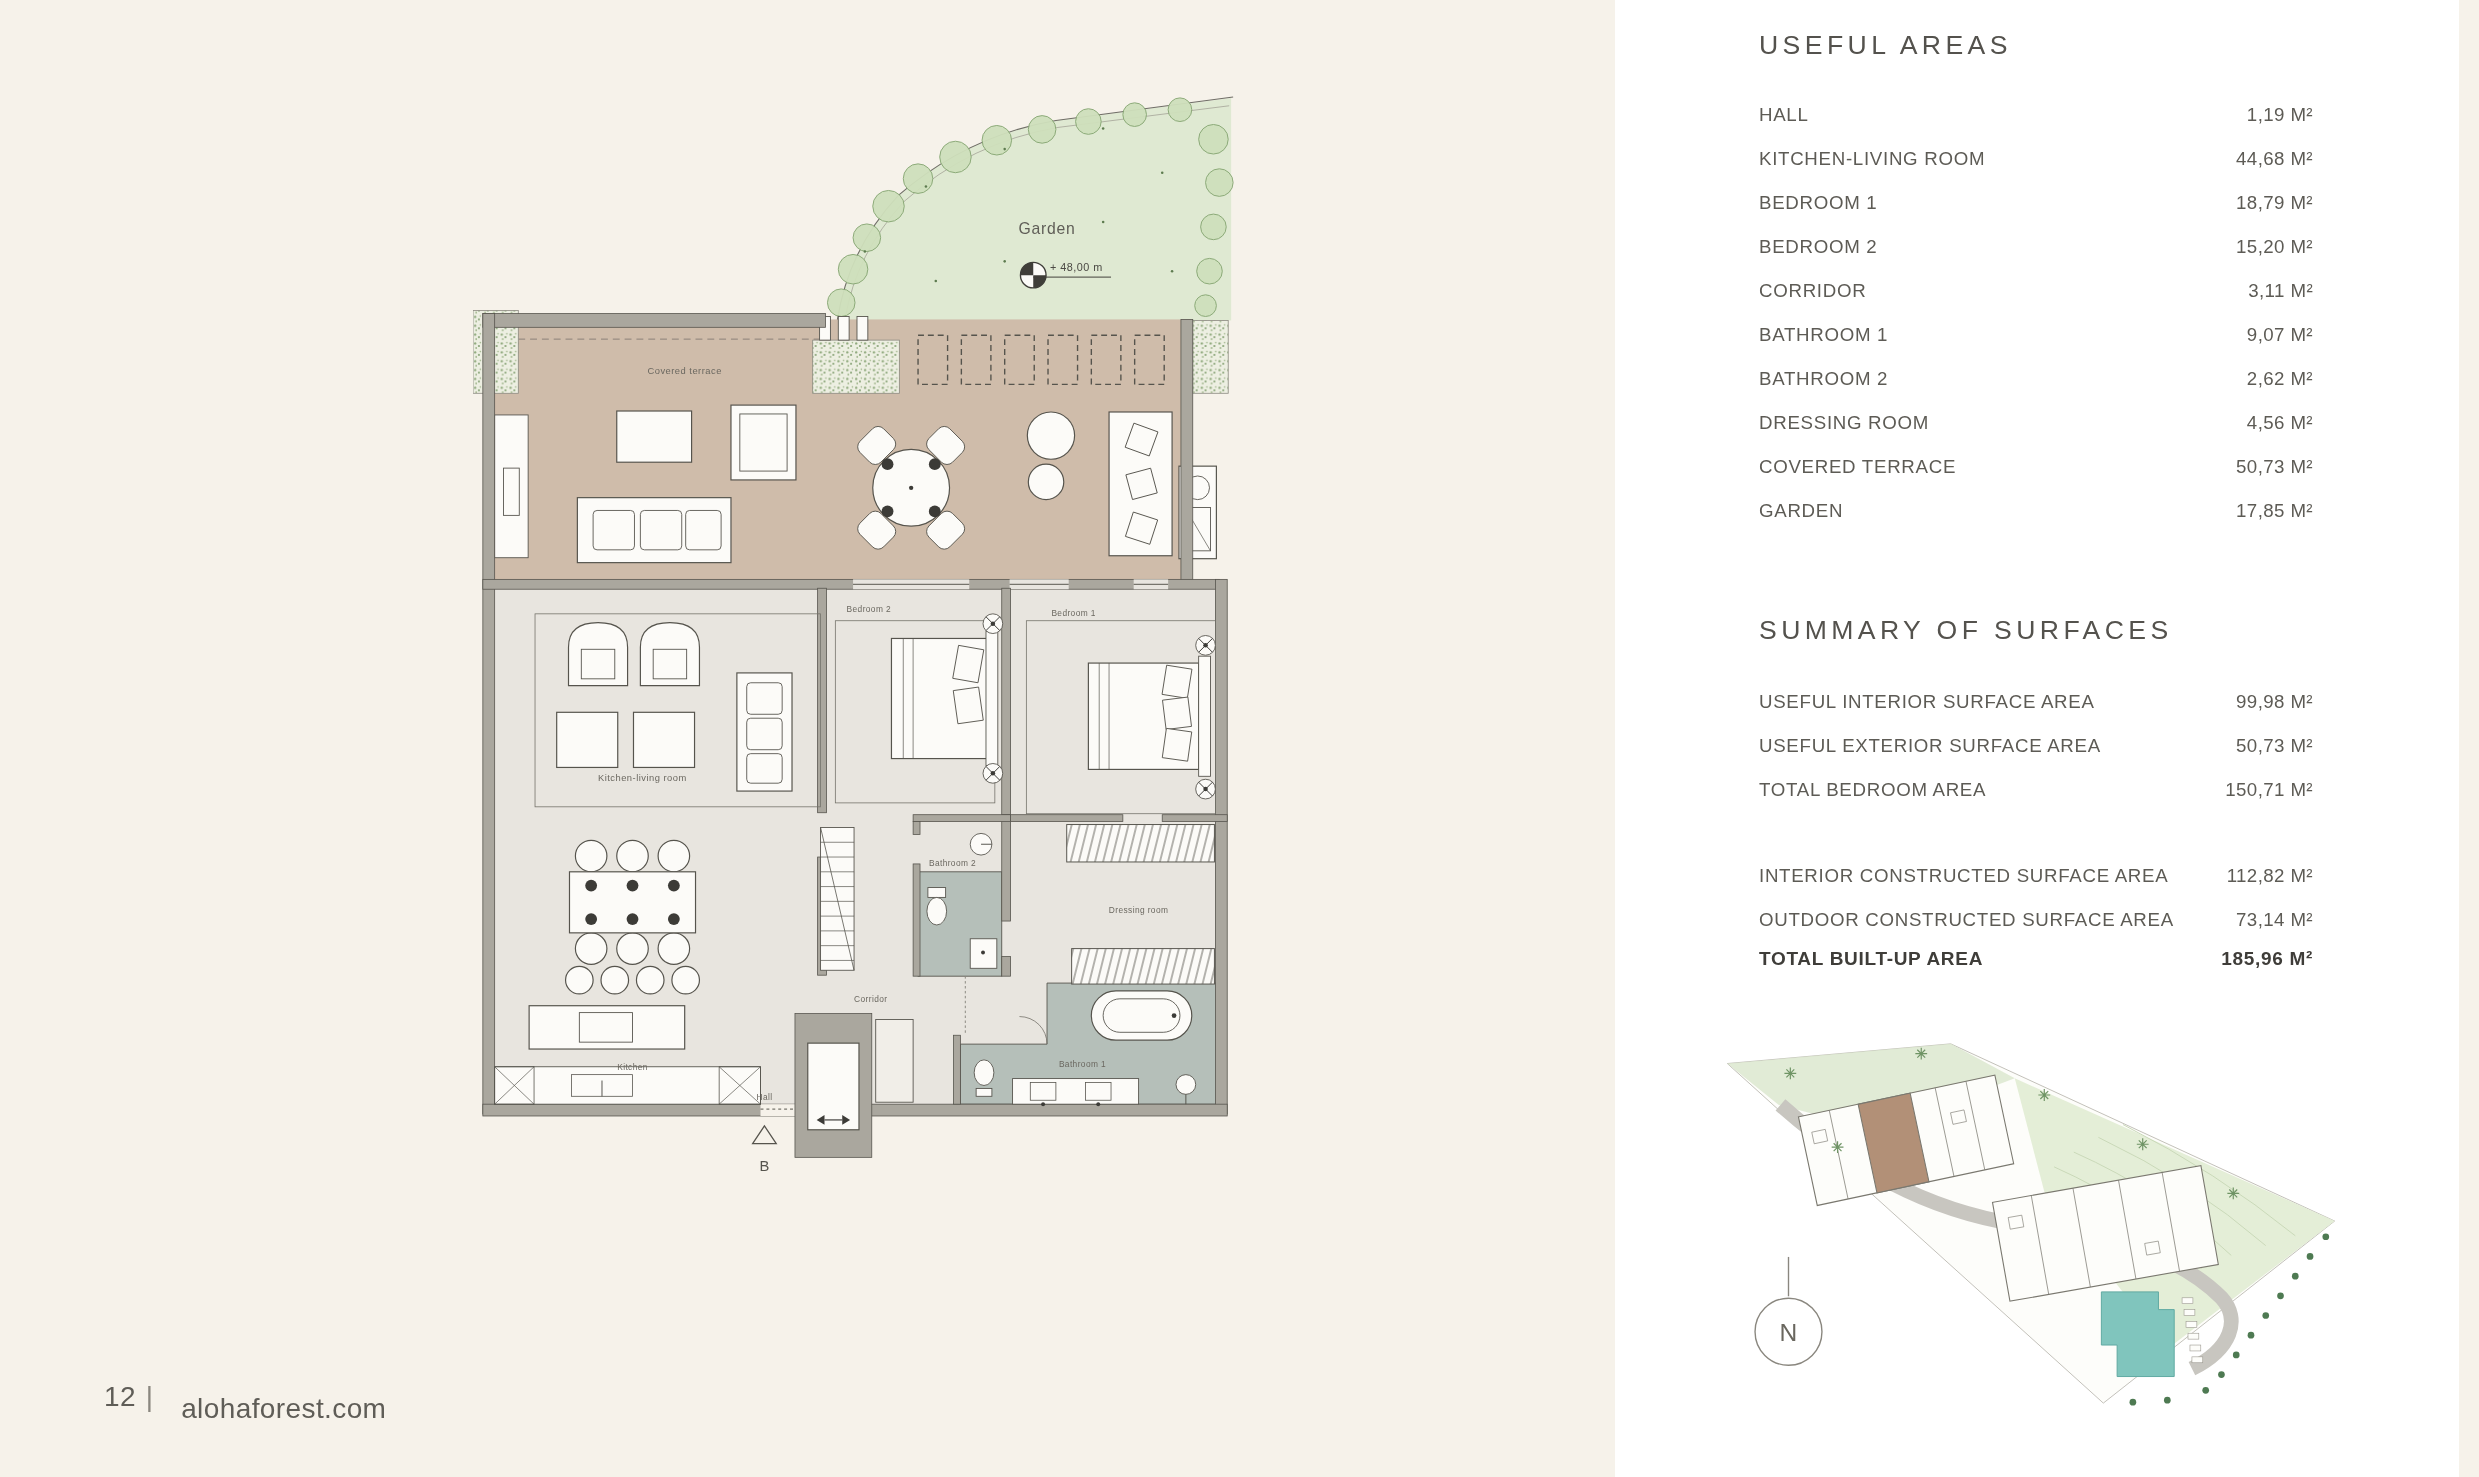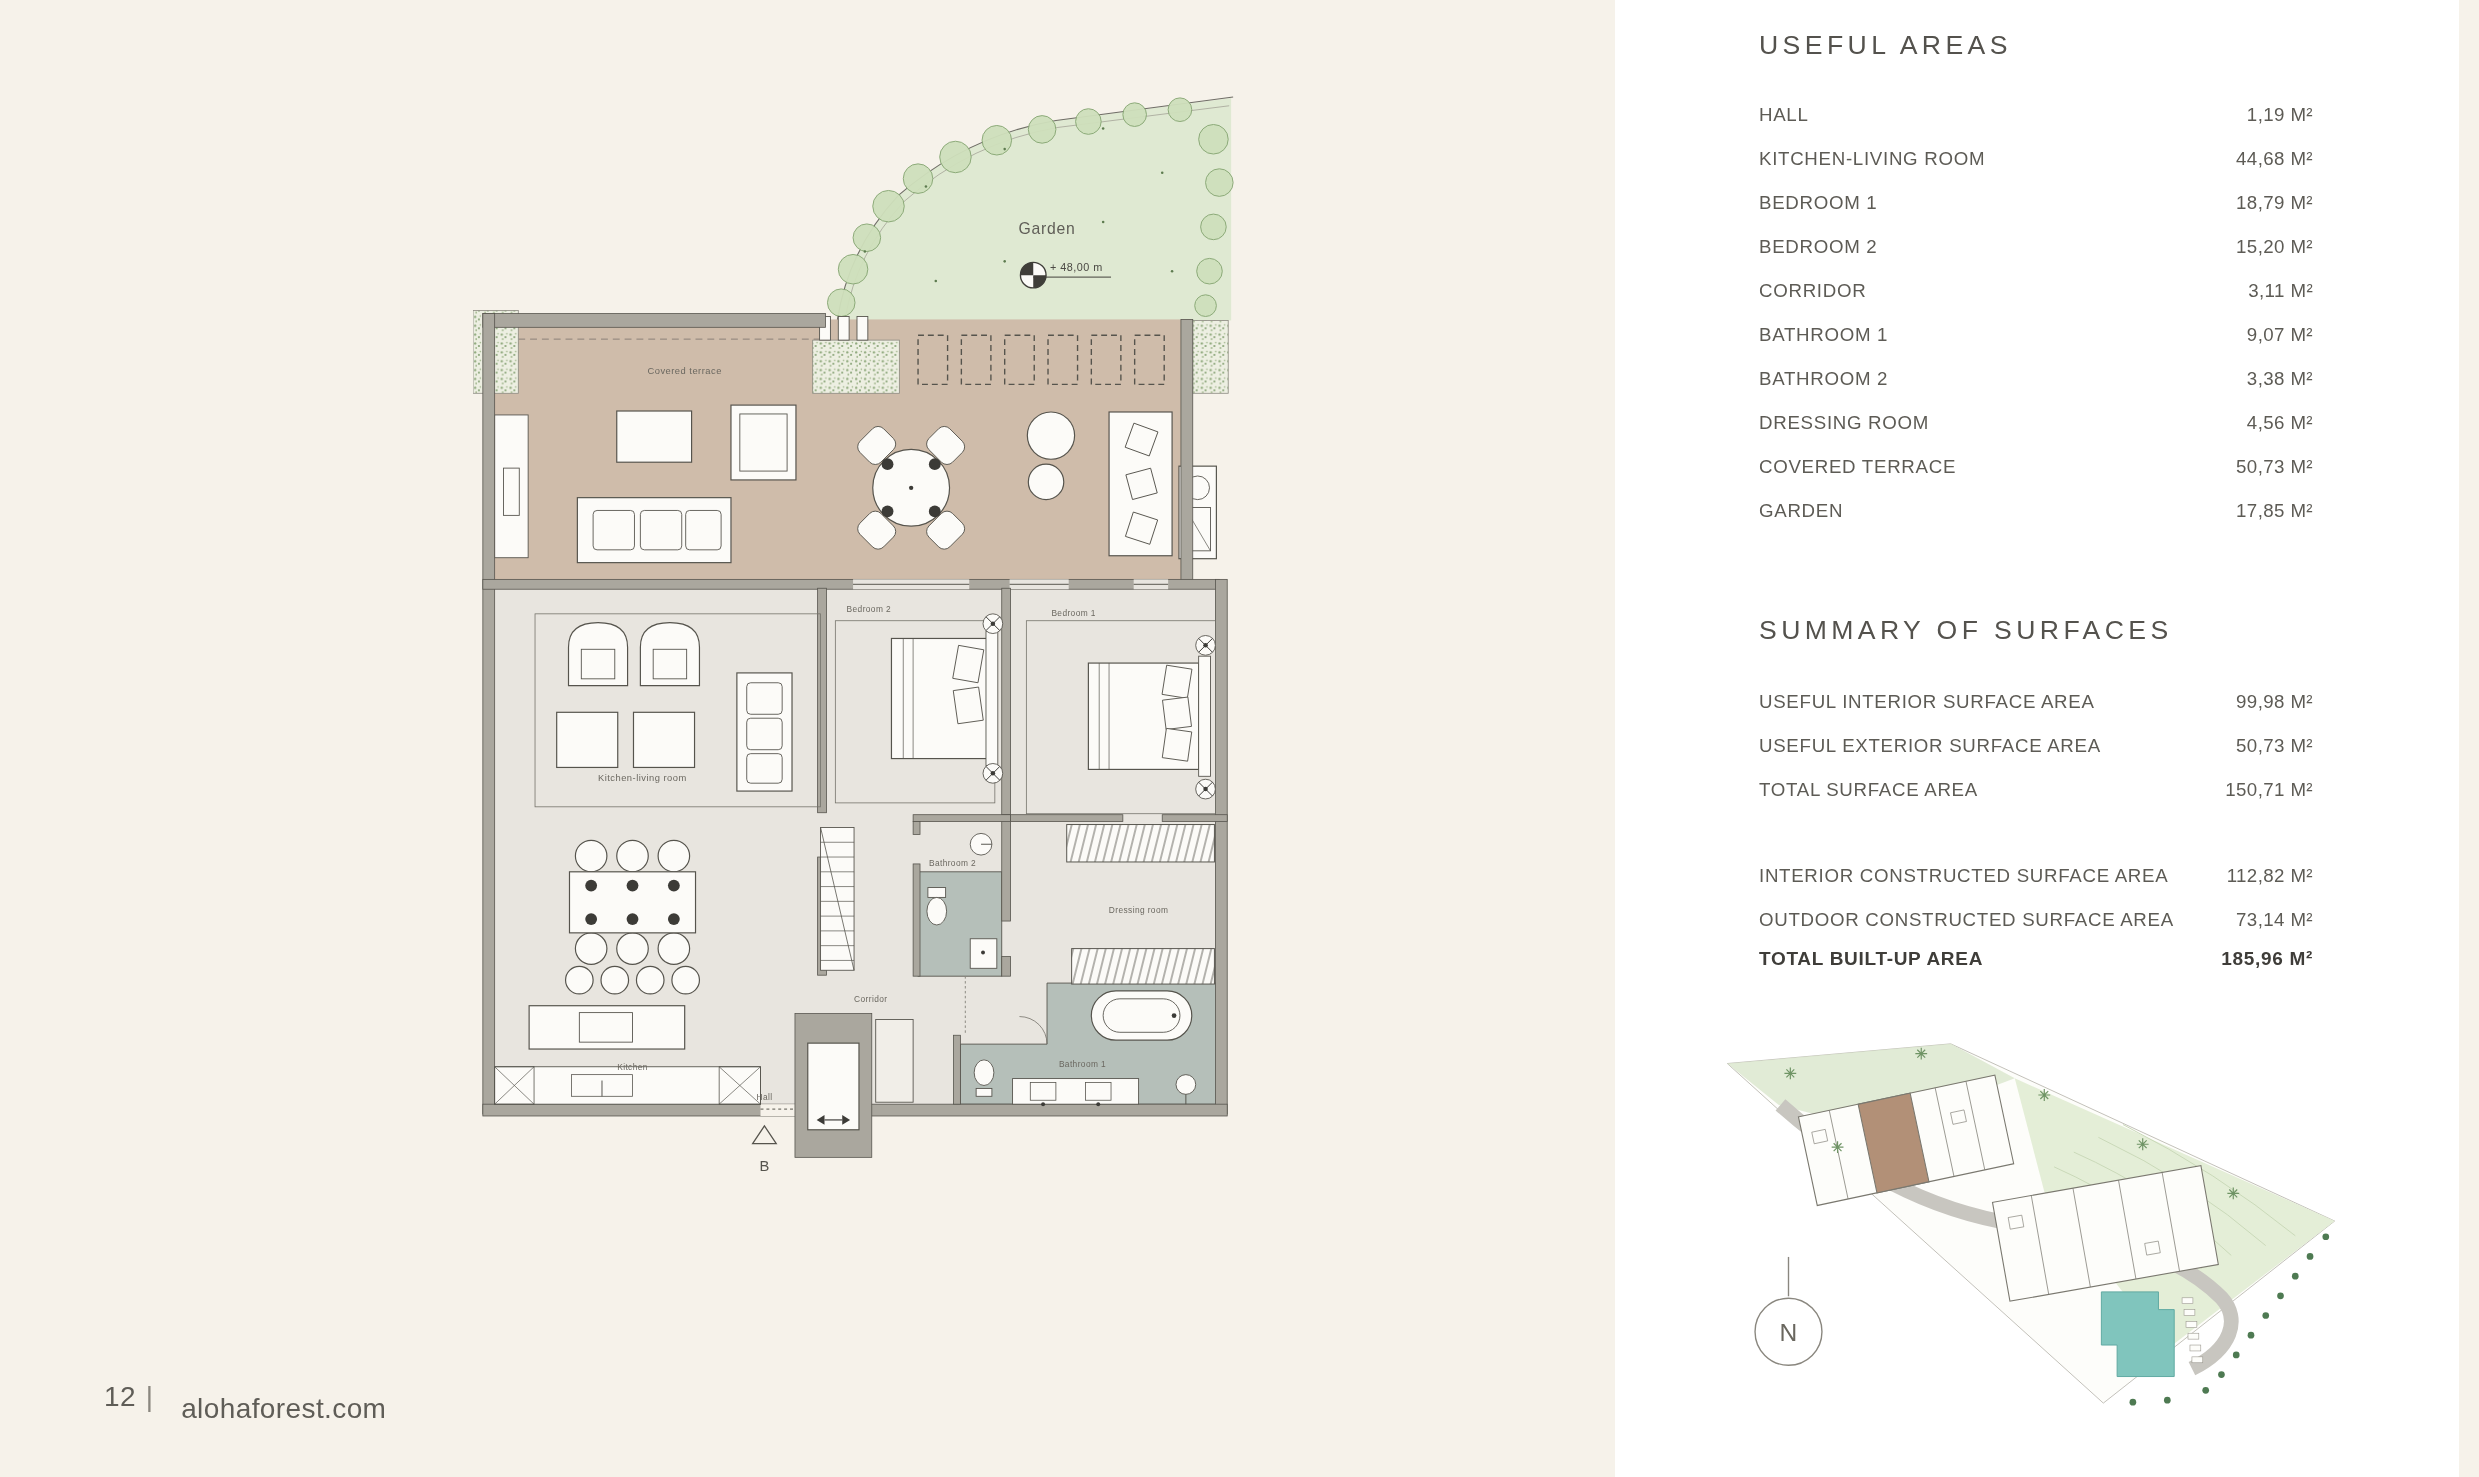--- a/index.html
+++ b/index.html
@@ -420,21 +420,21 @@
         <div class="row">
             <span>CORRIDOR</span>
             <span class="val">3,11 M²</span>
           </div>
         <div class="row">
             <span>BATHROOM 1</span>
             <span class="val">9,07 M²</span>
           </div>
         <div class="row">
             <span>BATHROOM 2</span>
-            <span class="val">3,38 M²</span>
+            <span class="val">2,62 M²</span>
           </div>
         <div class="row">
             <span>DRESSING ROOM</span>
             <span class="val">4,56 M²</span>
           </div>
         <div class="row">
             <span>COVERED TERRACE</span>
             <span class="val">50,73 M²</span>
           </div>
         <div class="row">
@@ -448,21 +448,21 @@
       <div class="rows sum-rows-1">
         <div class="row">
             <span>USEFUL INTERIOR SURFACE AREA</span>
             <span class="val">99,98 M²</span>
           </div>
         <div class="row">
             <span>USEFUL EXTERIOR SURFACE AREA</span>
             <span class="val">50,73 M²</span>
           </div>
         <div class="row">
-            <span>TOTAL SURFACE AREA</span>
+            <span>TOTAL BEDROOM AREA</span>
             <span class="val">150,71 M²</span>
           </div>
       </div>
 
       <div class="rows sum-rows-2">
         <div class="row">
             <span>INTERIOR CONSTRUCTED SURFACE AREA</span>
             <span class="val">112,82 M²</span>
           </div>
         <div class="row">

